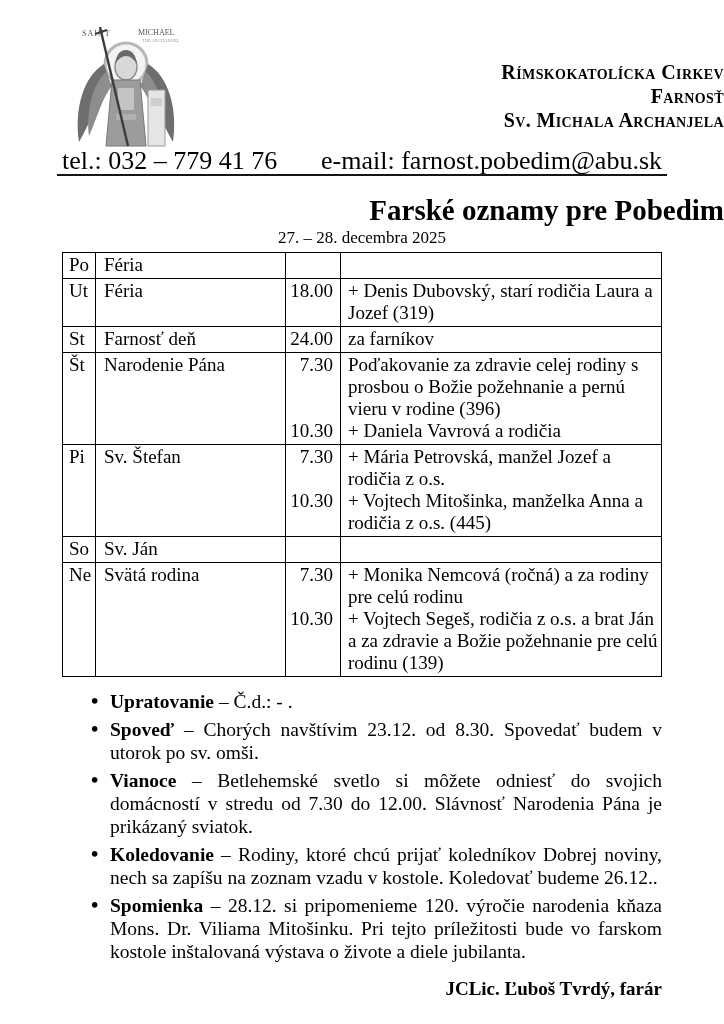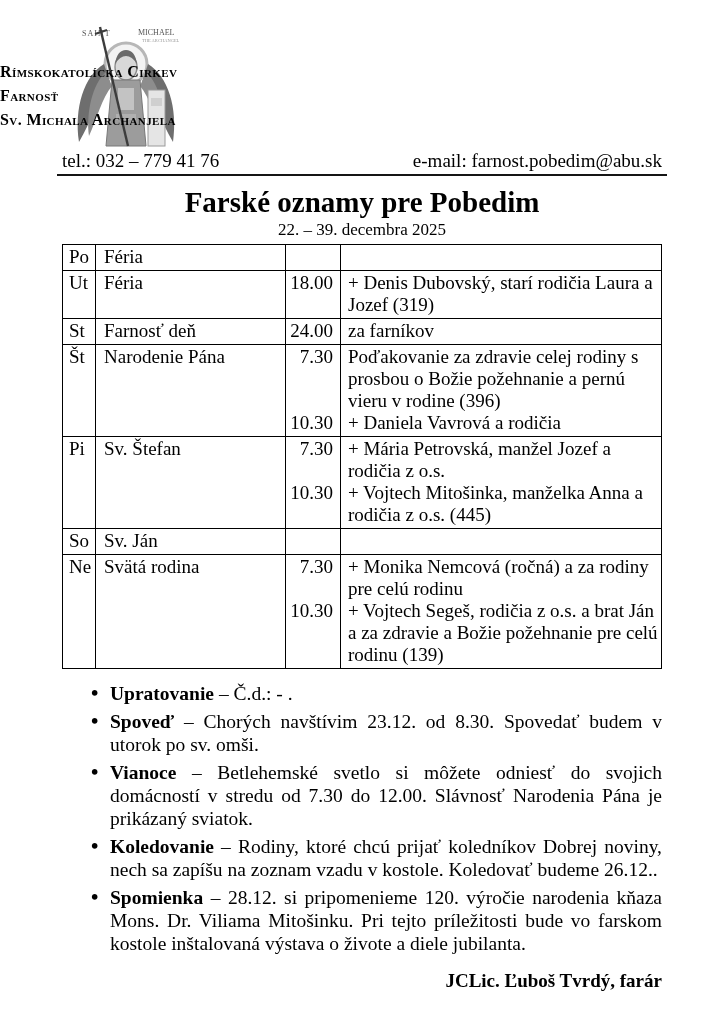--- a/index.html
+++ b/index.html
@@ -10,30 +10,30 @@
     background:#ffffff;
     color:#000;
     font-family:"Liberation Serif", serif;
     overflow:hidden;
   }
   
   .letterhead{position:relative;height:150px;}
   .logo{position:absolute;left:64px;top:22px;width:122px;height:128px;}
   .church{
     position:absolute;left:0;right:0;top:60px;
-    text-align:left;font-weight:bold;font-variant:small-caps;
-    font-size:16px;line-height:24px;letter-spacing:.4px;
+    text-align:right;font-weight:bold;font-variant:small-caps;
+    font-size:20px;line-height:24px;letter-spacing:.4px;
   }
   .contact{
     display:flex;justify-content:space-between;align-items:baseline;
-    padding:0 62px;font-size:19px;line-height:21px;
+    padding:0 62px;font-size:26px;line-height:21px;
   }
   .rule{border:0;border-top:2.6px solid #151515;margin:3px 57px 0;}
   
-  .doc-title{text-align:center;font-size:29px;font-weight:bold;line-height:33px;margin-top:10px;}
+  .doc-title{text-align:right;font-size:29px;font-weight:bold;line-height:33px;margin-top:18px;}
   .doc-subtitle{text-align:center;font-size:17px;line-height:19px;margin-top:1px;}
   
   .schedule{
     margin:5px 62px 0;border:1.6px solid #000;
     font-size:19px;line-height:22px;
   }
   .t-row{display:flex;border-top:1.6px solid #000;}
   .t-row:first-child{border-top:0;}
   .c{box-sizing:border-box;}
   .c-day{flex:0 0 33px;padding:1px 2px 2px 6px;border-right:1.6px solid #000;}
@@ -101,21 +101,21 @@
     </div>
   </div>
 
   <div class="contact">
     <span>tel.: 032 – 779 41 76</span>
     <span>e-mail: farnost.pobedim@abu.sk</span>
   </div>
   <hr class="rule">
 
   <div class="doc-title">Farské oznamy pre Pobedim</div>
-  <div class="doc-subtitle">22. – 39. decembra 2025</div>
+  <div class="doc-subtitle">27. – 28. decembra 2025</div>
 
   <div class="schedule" id="schedule-table">
       <div class="t-row">
         <div class="c c-day">Po</div>
         <div class="c c-feast">Féria</div>
         <div class="c c-combo"></div>
       </div>
       <div class="t-row">
         <div class="c c-day">Ut</div>
         <div class="c c-feast">Féria</div>

